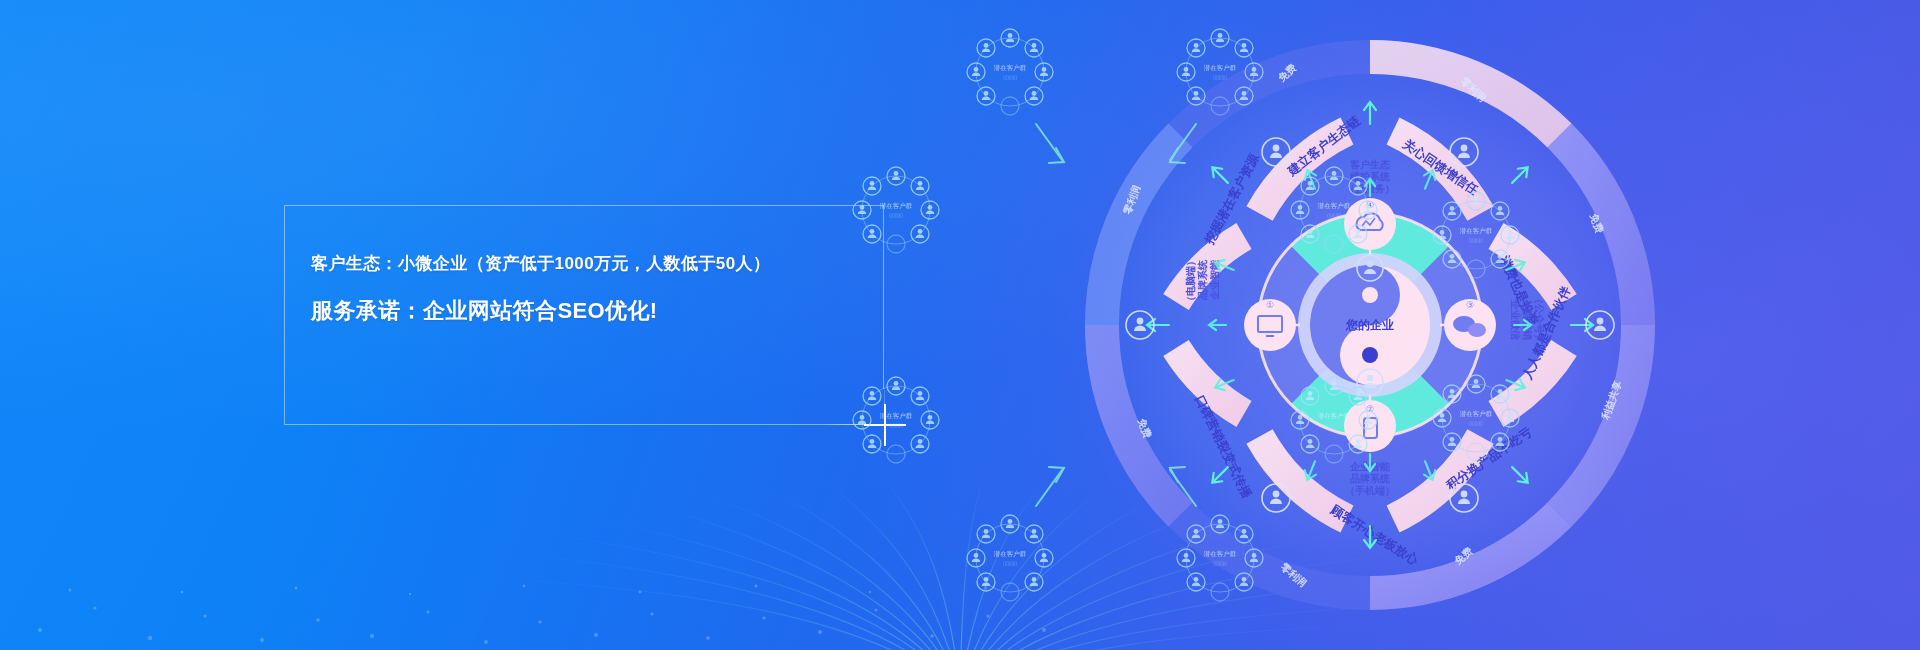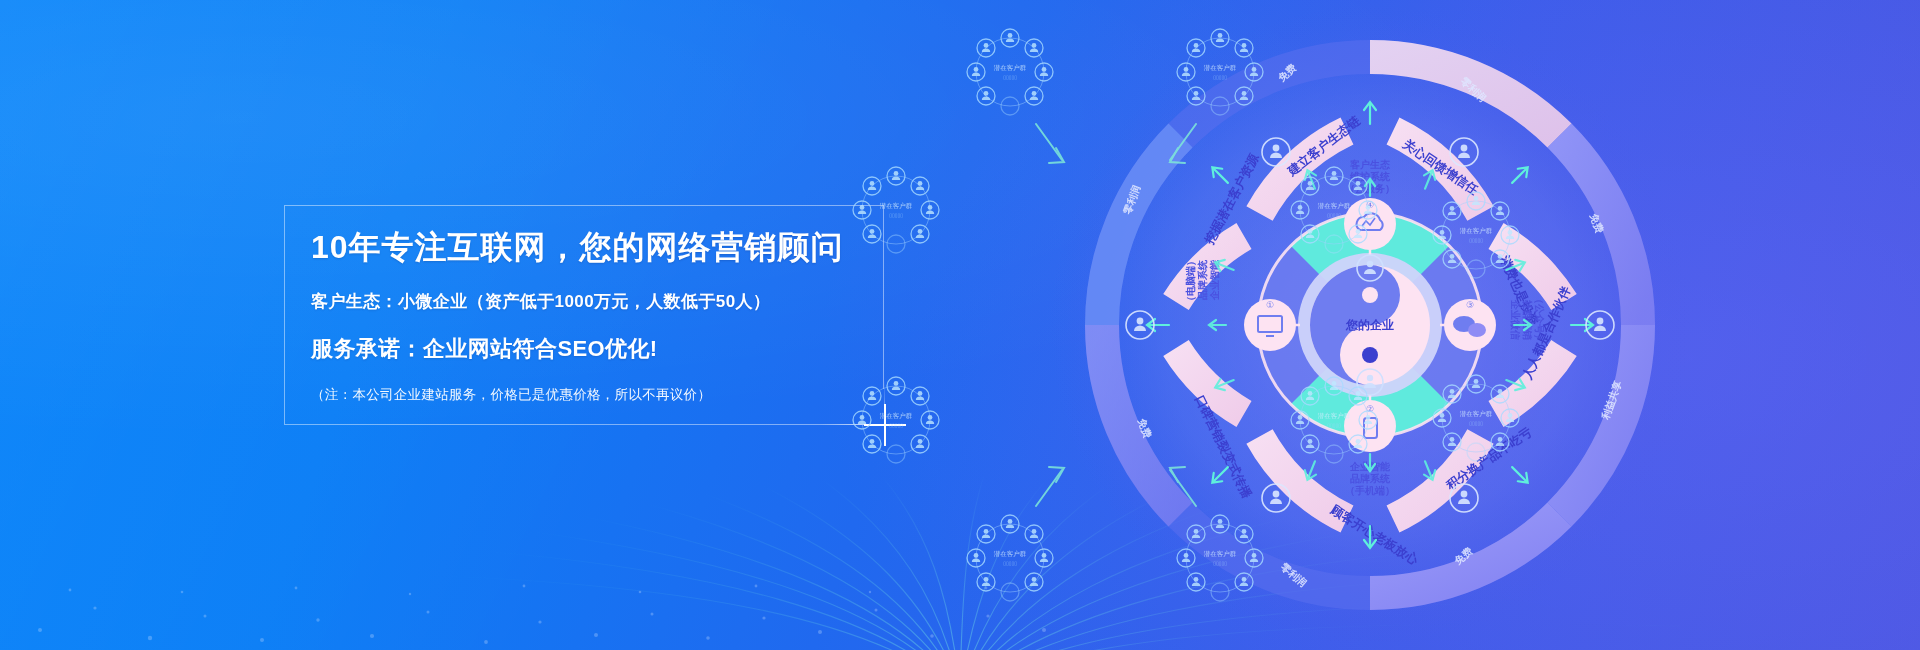--- a/index.html
+++ b/index.html
@@ -169,24 +169,22 @@
   </svg>
 
   <div class="card">
     <div class="card-edge-r"></div>
   </div>
   <div class="plus-tail-l"></div>
   <div class="plus-tail-t"></div>
   <div class="plus"></div>
 
   <div class="txt-wrap">
-    <div class="headline">10年专注互联网，您的网络营销顾问</div>
     <div class="sub1">客户生态：小微企业（资产低于1000万元，人数低于50人）</div>
     <div class="sub2">服务承诺：企业网站符合SEO优化!</div>
-    <div class="note">（注：本公司企业建站服务，价格已是优惠价格，所以不再议价）</div>
   </div>
 
   <svg class="graphic" viewBox="0 0 680 650">
     <defs>
       <radialGradient id="haloG" cx="50%" cy="50%" r="50%">
         <stop offset="0%" stop-color="#8f8cf5" stop-opacity=".55"></stop>
         <stop offset="65%" stop-color="#6f7df0" stop-opacity=".30"></stop>
         <stop offset="100%" stop-color="#4a57e2" stop-opacity="0"></stop>
       </radialGradient>
       <linearGradient id="segV" x1="0" y1="0" x2="1" y2="1">

